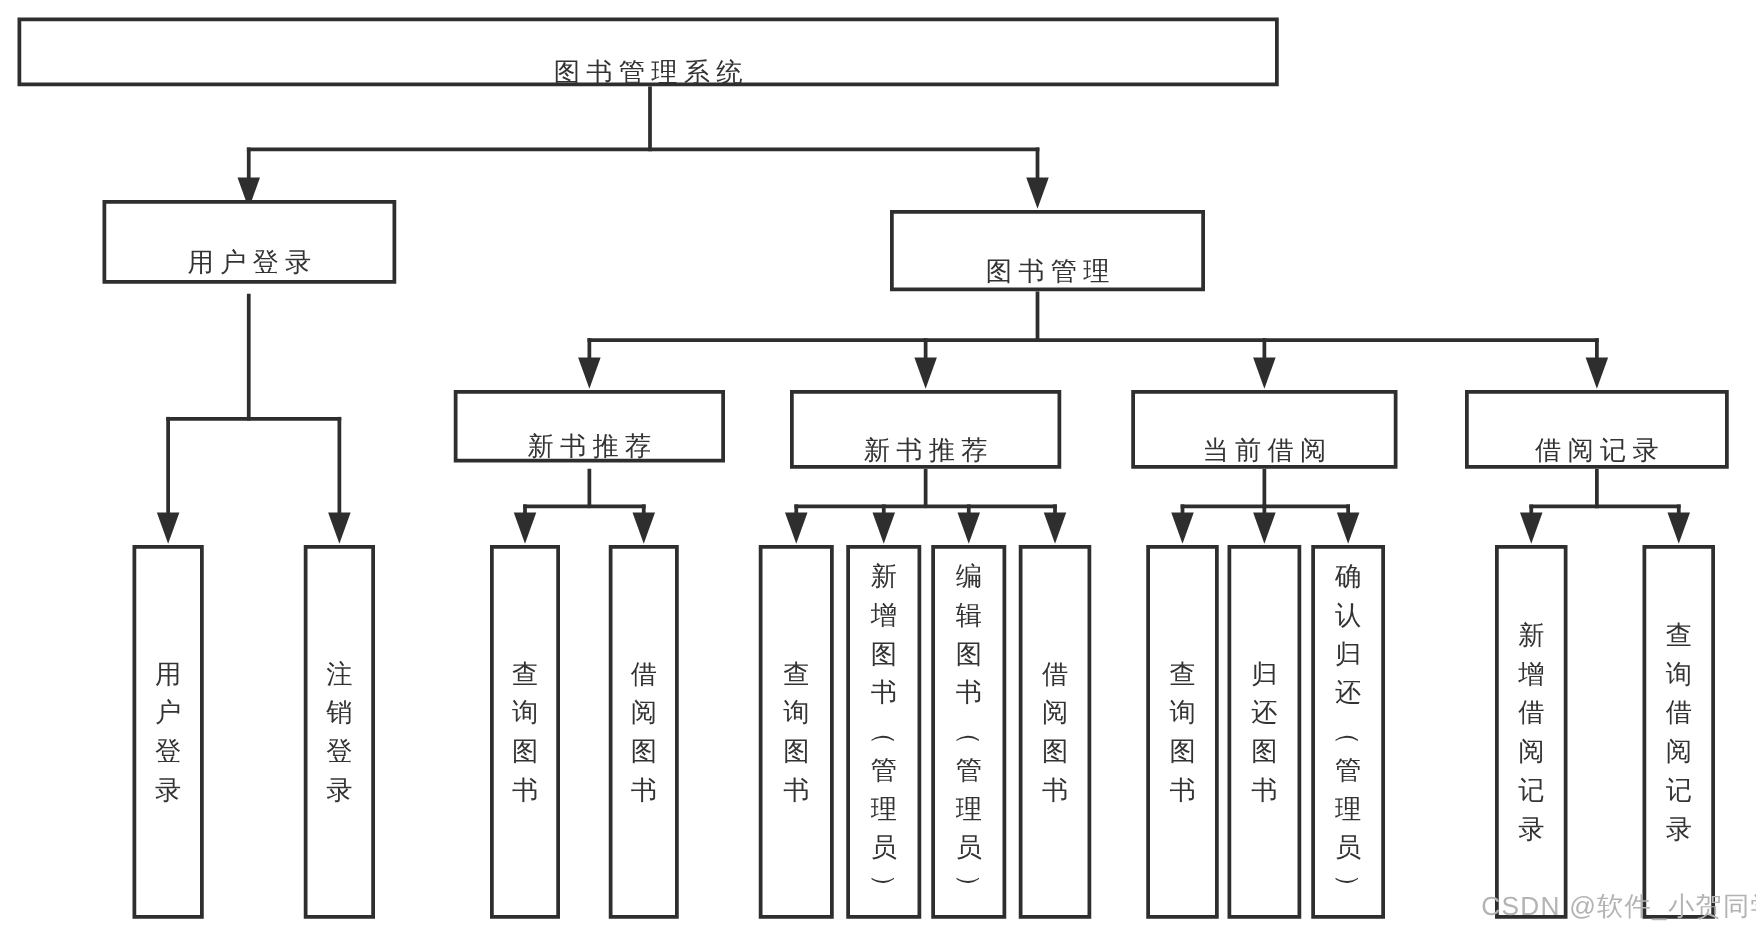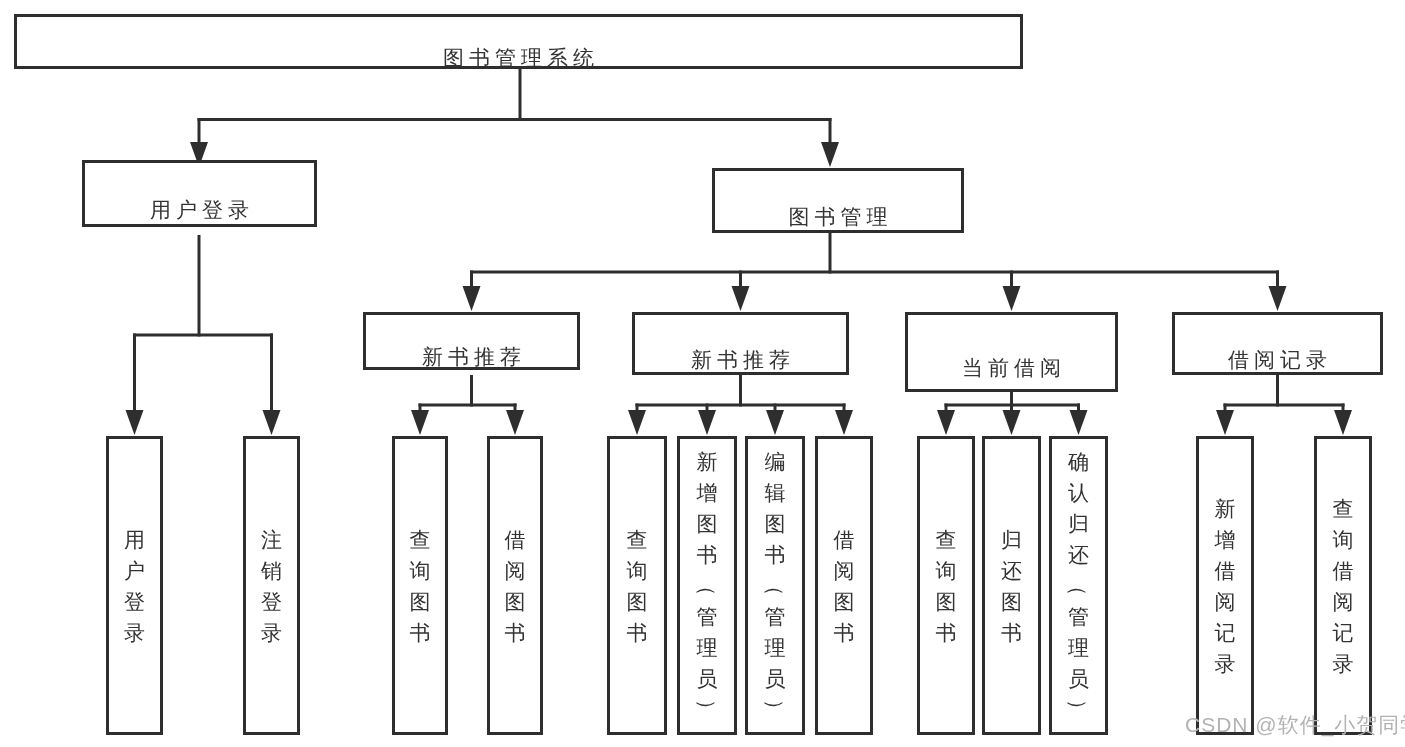--- a/index.html
+++ b/index.html
@@ -111,21 +111,21 @@
   <div class="box hbox" style="left:712px;top:168px;width:252px;height:65px;">
     <span class="lbl">图书管理</span>
   </div>
 
   <div class="box hbox" style="left:363px;top:312px;width:217px;height:58px;">
     <span class="lbl">新书推荐</span>
   </div>
   <div class="box hbox" style="left:632px;top:312px;width:217px;height:63px;">
     <span class="lbl">新书推荐</span>
   </div>
-  <div class="box hbox" style="left:905px;top:312px;width:213px;height:80px;">
+  <div class="box hbox" style="left:905px;top:312px;width:213px;height:63px;">
     <span class="lbl">当前借阅</span>
   </div>
   <div class="box hbox" style="left:1172px;top:312px;width:211px;height:63px;">
     <span class="lbl">借阅记录</span>
   </div>
 
   <div class="box vbox" style="left:106px;top:436px;width:57px;height:299px;">
     <div class="vtext">
         <div class="vchar">用</div>
         <div class="vchar">户</div>

